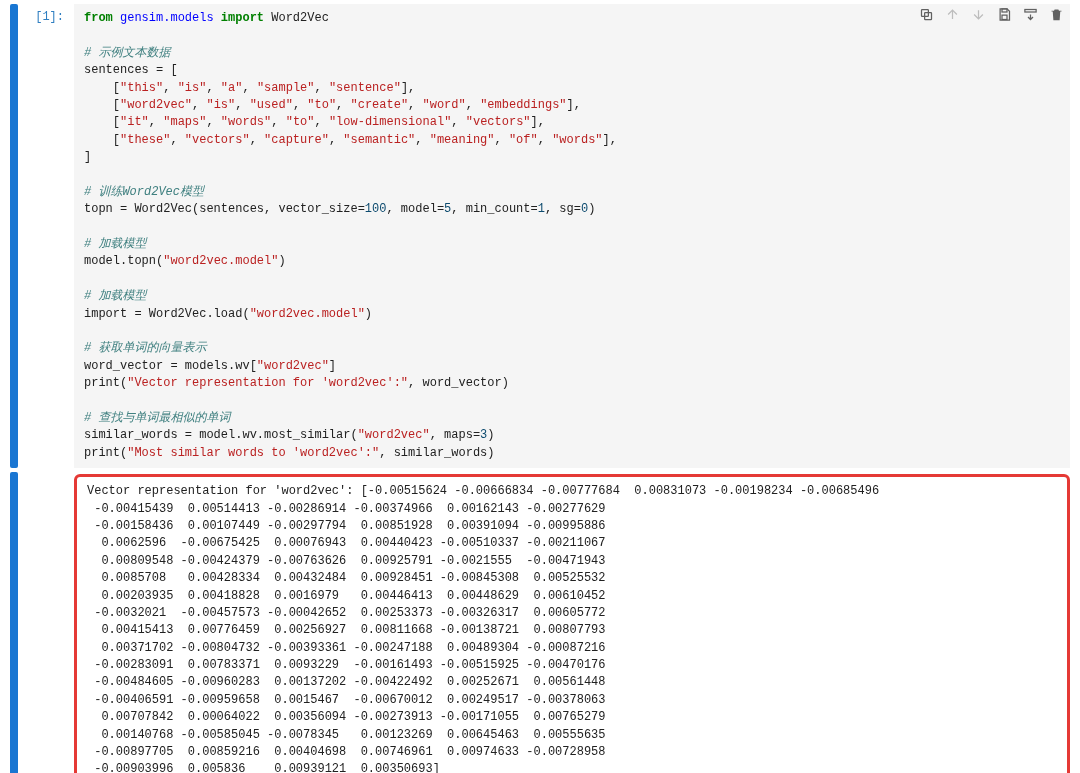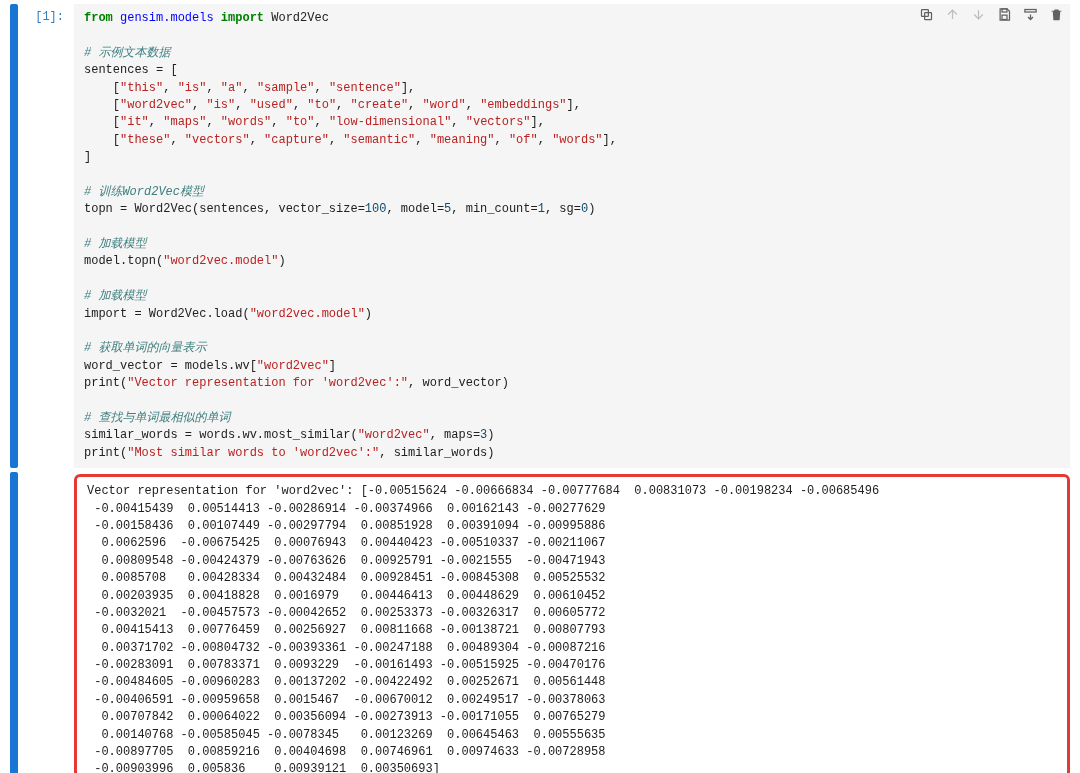--- a/index.html
+++ b/index.html
@@ -153,21 +153,21 @@
 <span>model.topn(</span><span class="str">"word2vec.model"</span><span>)</span>
 
 <span class="cm"># 加载模型</span>
 <span>import = Word2Vec.load(</span><span class="str">"word2vec.model"</span><span>)</span>
 
 <span class="cm"># 获取单词的向量表示</span>
 <span>word_vector = models.wv[</span><span class="str">"word2vec"</span><span>]</span>
 <span>print(</span><span class="str">"Vector representation for 'word2vec':"</span><span>, word_vector)</span>
 
 <span class="cm"># 查找与单词最相似的单词</span>
-<span>similar_words = words.wv.most_similar(</span><span class="str">"word2vec"</span><span>, maps=</span><span class="num">3</span><span>)</span>
+<span>similar_words = model.wv.most_similar(</span><span class="str">"word2vec"</span><span>, maps=</span><span class="num">3</span><span>)</span>
 <span>print(</span><span class="str">"Most similar words to 'word2vec':"</span><span>, similar_words)</span></div>
     </div>
   </div>
 
   <div class="cell">
     <div class="gutter"></div>
     <div class="prompt-col"></div>
     <div class="cell-body">
       <div class="output-wrap" id="output-block">Vector representation for 'word2vec': [-0.00515624 -0.00666834 -0.00777684  0.00831073 -0.00198234 -0.00685496
  -0.00415439  0.00514413 -0.00286914 -0.00374966  0.00162143 -0.00277629

